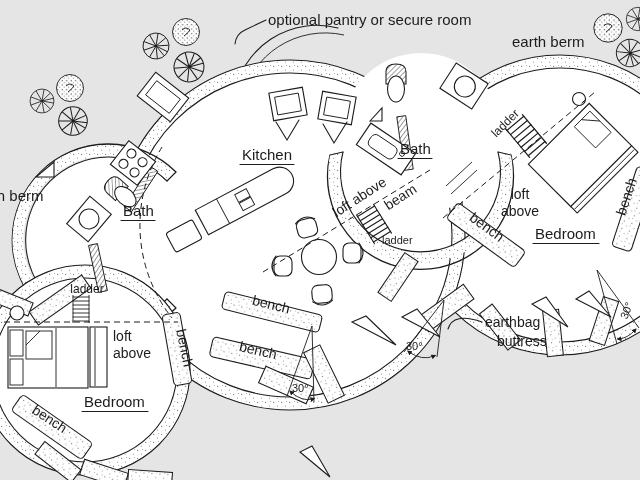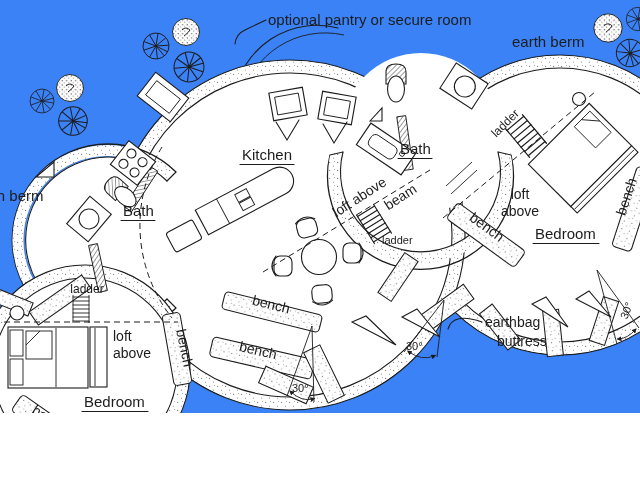--- a/index.html
+++ b/index.html
@@ -1,16 +1,16 @@
 <!DOCTYPE html>
 <html><head>
 <meta charset="utf-8">
 <style>
   html,body{margin:0;padding:0;background:#fff;}
-  .stage{width:640px;height:413px;position:relative;overflow:hidden;background:#3b82f6;}
+  .stage{width:640px;height:480px;position:relative;overflow:hidden;background:#e5e5e5;}
   svg{display:block;}
   svg text{font-family:"Liberation Sans","DejaVu Sans",sans-serif;fill:#1c1c1c;}
   .f15{font-size:15px;} .f14{font-size:14px;} .f12{font-size:12px;} .f11{font-size:11px;}
   .mid{text-anchor:middle;}
   .ln{stroke:#1c1c1c;fill:none;stroke-width:1.1;stroke-linecap:round;}
   .ln2{stroke:#1c1c1c;fill:none;stroke-width:1.3;}
   .wh{fill:#ffffff;stroke:#1c1c1c;stroke-width:1.1;}
   .whn{fill:#ffffff;stroke:none;}
   .stipf{fill:url(#stip);stroke:#1c1c1c;stroke-width:1.05;}
   .stips{stroke:url(#stip);fill:none;}

